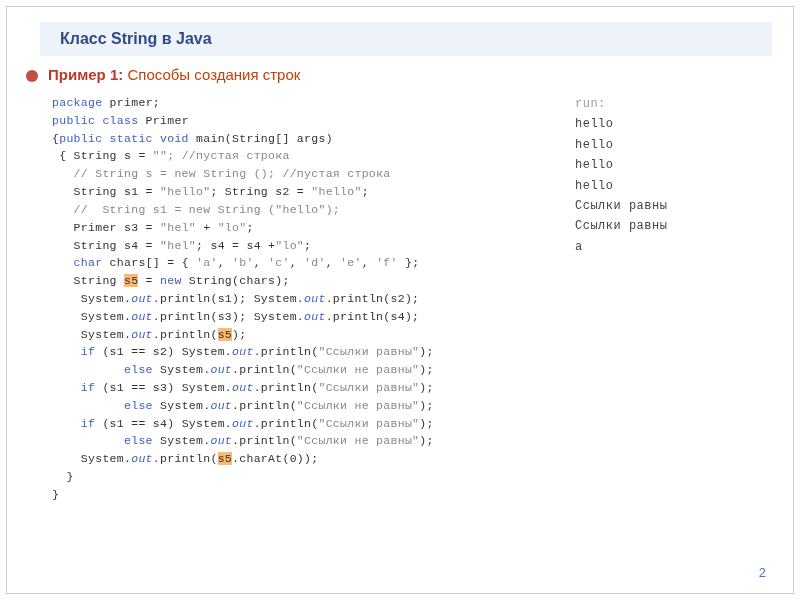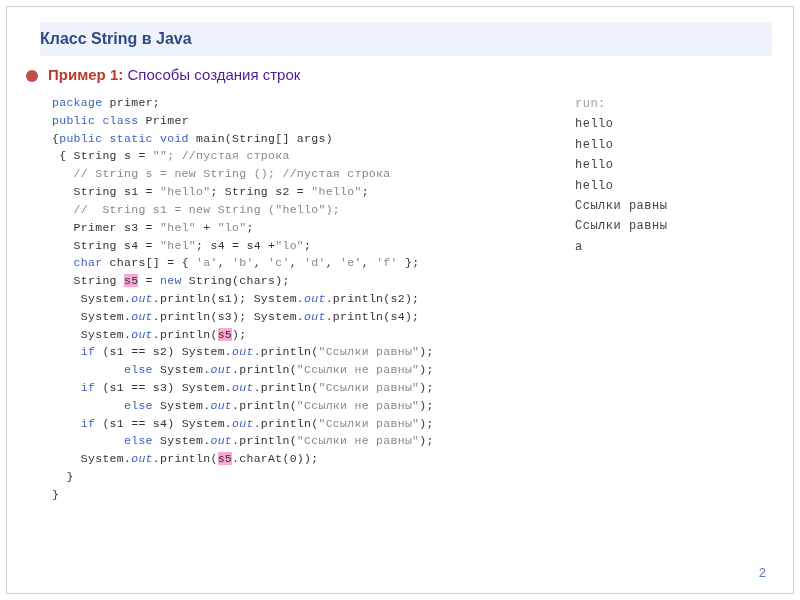--- a/index.html
+++ b/index.html
@@ -14,40 +14,41 @@
     position: absolute;
     top: 6px; left: 6px; right: 6px; bottom: 6px;
     border: 1px solid #ccc;
   }
   .header-band {
     position: absolute;
     top: 22px; left: 40px; right: 28px;
     height: 34px;
     background: #eef3fb;
     display: flex; align-items: center;
+    padding-left: 20px;
   }
   .header-title {
     font-size: 16px;
     color: #2f4a86;
     font-weight: bold;
   }
   .bullet {
     position: absolute;
     top: 70px; left: 26px;
     width: 12px; height: 12px;
     border-radius: 50%;
     background: #c05045;
   }
   .example-line {
     position: absolute;
     top: 66px; left: 48px;
     font-size: 15px;
   }
   .example-red { color: #bd3a2a; font-weight: bold; }
-  .example-gray { color: #4c1d95; }
+  .example-gray { color: #c2410c; }
   .content {
     position: absolute;
     top: 94px; left: 52px; right: 30px;
     display: flex; gap: 28px;
   }
   .code-col {
     flex: 0 0 495px;
     font-family: "Courier New", monospace;
     font-size: 11.5px;
     line-height: 1.55;
@@ -61,21 +62,21 @@
     font-size: 12px;
     line-height: 1.7;
     letter-spacing: 0.5px;
     color: #444;
   }
   .output-col .run { color: #9ea0a2; }
   .kw { color: #3b5fbf; }
   .gr { color: #888; }
   .cmt { color: #888; }
   .txt { color: #333; }
-  .hl { background: #f9a8d4; }
+  .hl { background: #fdba74; }
   .kw.em em, .emm { font-style: italic; }
   .page-num {
     position: absolute;
     bottom: 20px; right: 34px;
     color: #4c79b8;
     font-size: 13px;
   }
 </style>
 </head>
 <body>

